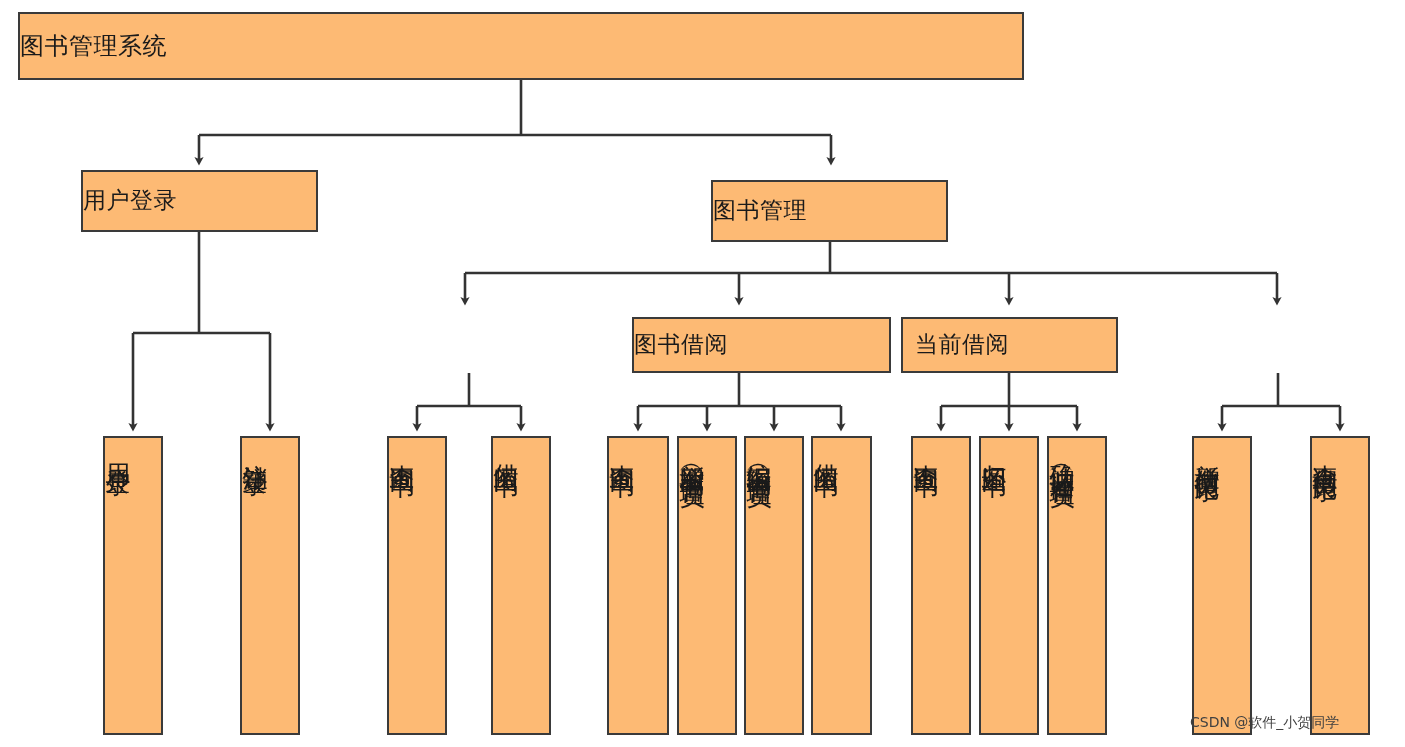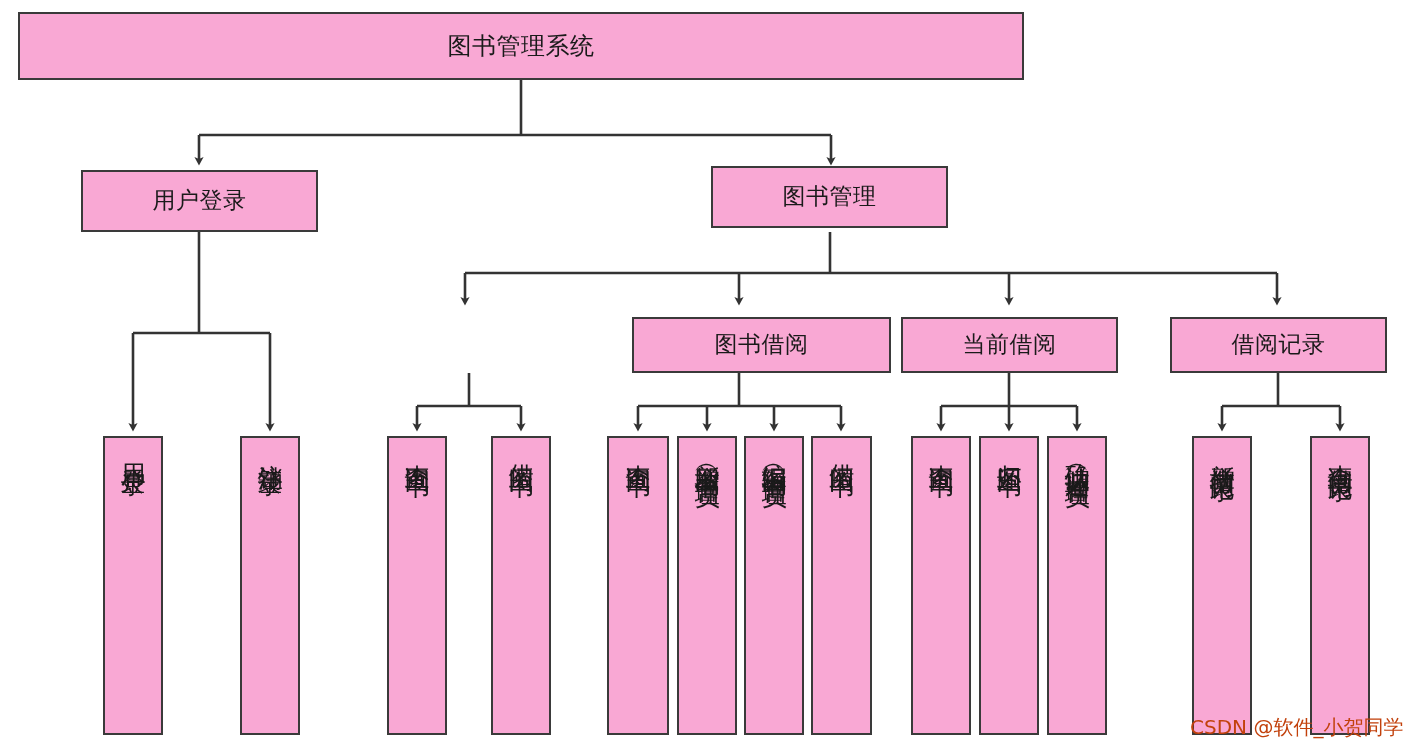--- a/index.html
+++ b/index.html
@@ -22,25 +22,24 @@
     position: absolute;
     left: 0;
     top: 0;
     width: 1405px;
     height: 747px;
     pointer-events: none;
   }
   .node {
     position: absolute;
     box-sizing: border-box;
-    background: #f9a8d4;
+    background: #fdba74;
     border: 2px solid #3a3a3a;
     display: flex;
     align-items: center;
-    justify-content: center;
     color: #1a1a1a;
     z-index: 2;
   }
   .node .lbl {
     display: block;
     text-align: center;
     line-height: 1.12;
     letter-spacing: 0.5px;
   }
   
@@ -57,22 +56,22 @@
   .node.v .lbl {
     writing-mode: vertical-rl;
     text-orientation: upright;
     font-size: 25px;
     line-height: 1.02;
     letter-spacing: 3px;
     white-space: nowrap;
   }
   .watermark {
     position: absolute;
-    color: #c2410c;
-    font-size: 20px;
+    color: #404040;
+    font-size: 14px;
     white-space: nowrap;
     z-index: 5;
     font-family: "DejaVu Sans", "Liberation Sans", sans-serif;
   }
 </style>
 </head>
 <body>
 
 <div id="canvas">
 
@@ -126,32 +125,29 @@
     </g>
   </svg>
 
   <div class="node h root" style="left:18px; top:12px; width:1006px; height:68px;">
     <span class="lbl">图书管理系统</span>
   </div>
 
   <div class="node h" style="left:81px; top:170px; width:237px; height:62px;">
     <span class="lbl">用户登录</span>
   </div>
-  <div class="node h" style="left:711px; top:166px; width:237px; height:62px;">
+  <div class="node h" style="left:711px; top:180px; width:237px; height:62px;">
     <span class="lbl">图书管理</span>
   </div>
 
   <div class="node h" style="left:632px; top:317px; width:259px; height:56px;">
     <span class="lbl">图书借阅</span>
   </div>
-  <div class="node h" style="left:901px; top:317px; width:217px; height:56px;">
+  <div class="node h" style="left:901px; top:317px; width:217px; height:56px;padding-left:12px;">
     <span class="lbl">当前借阅</span>
-  </div>
-  <div class="node h" style="left:1170px; top:317px; width:217px; height:56px;">
-    <span class="lbl">借阅记录</span>
   </div>
 
   <div class="node v" style="left:103px; top:436px; width:60px; height:299px;">
     <span class="lbl">用户登录</span>
   </div>
   <div class="node v" style="left:240px; top:436px; width:60px; height:299px;">
     <span class="lbl">注销登录</span>
   </div>
 
   <div class="node v" style="left:387px; top:436px; width:60px; height:299px;">

